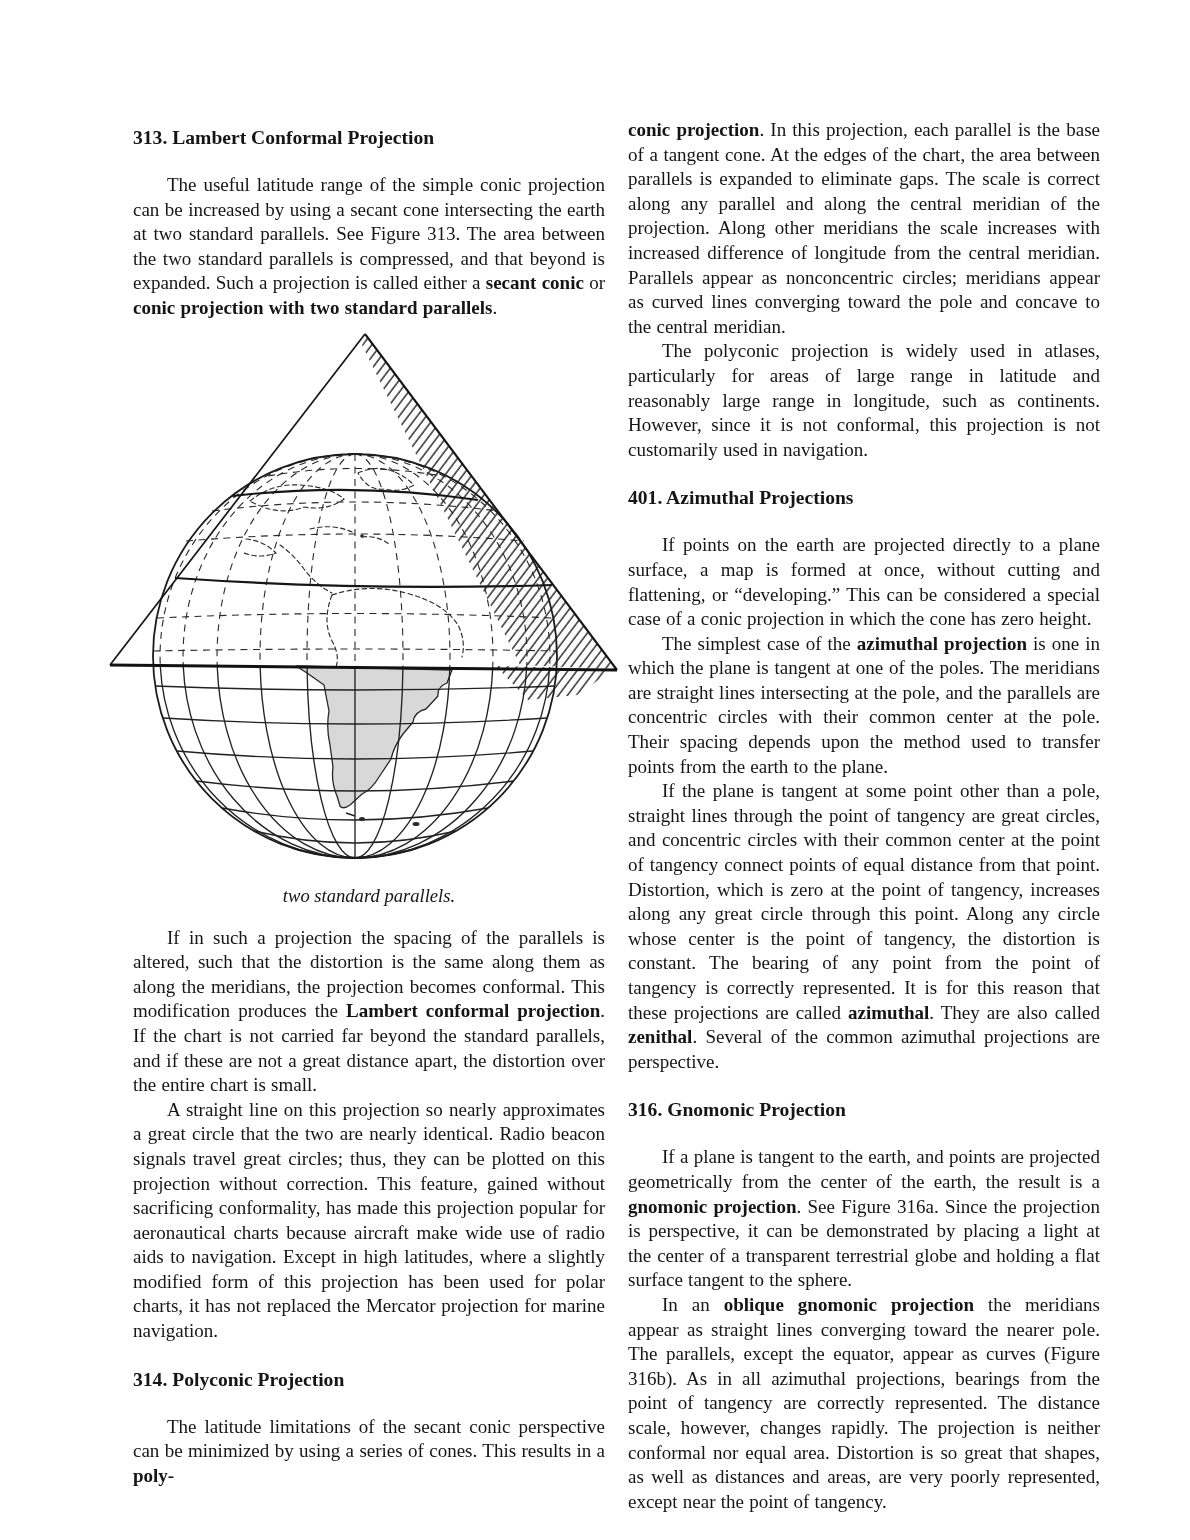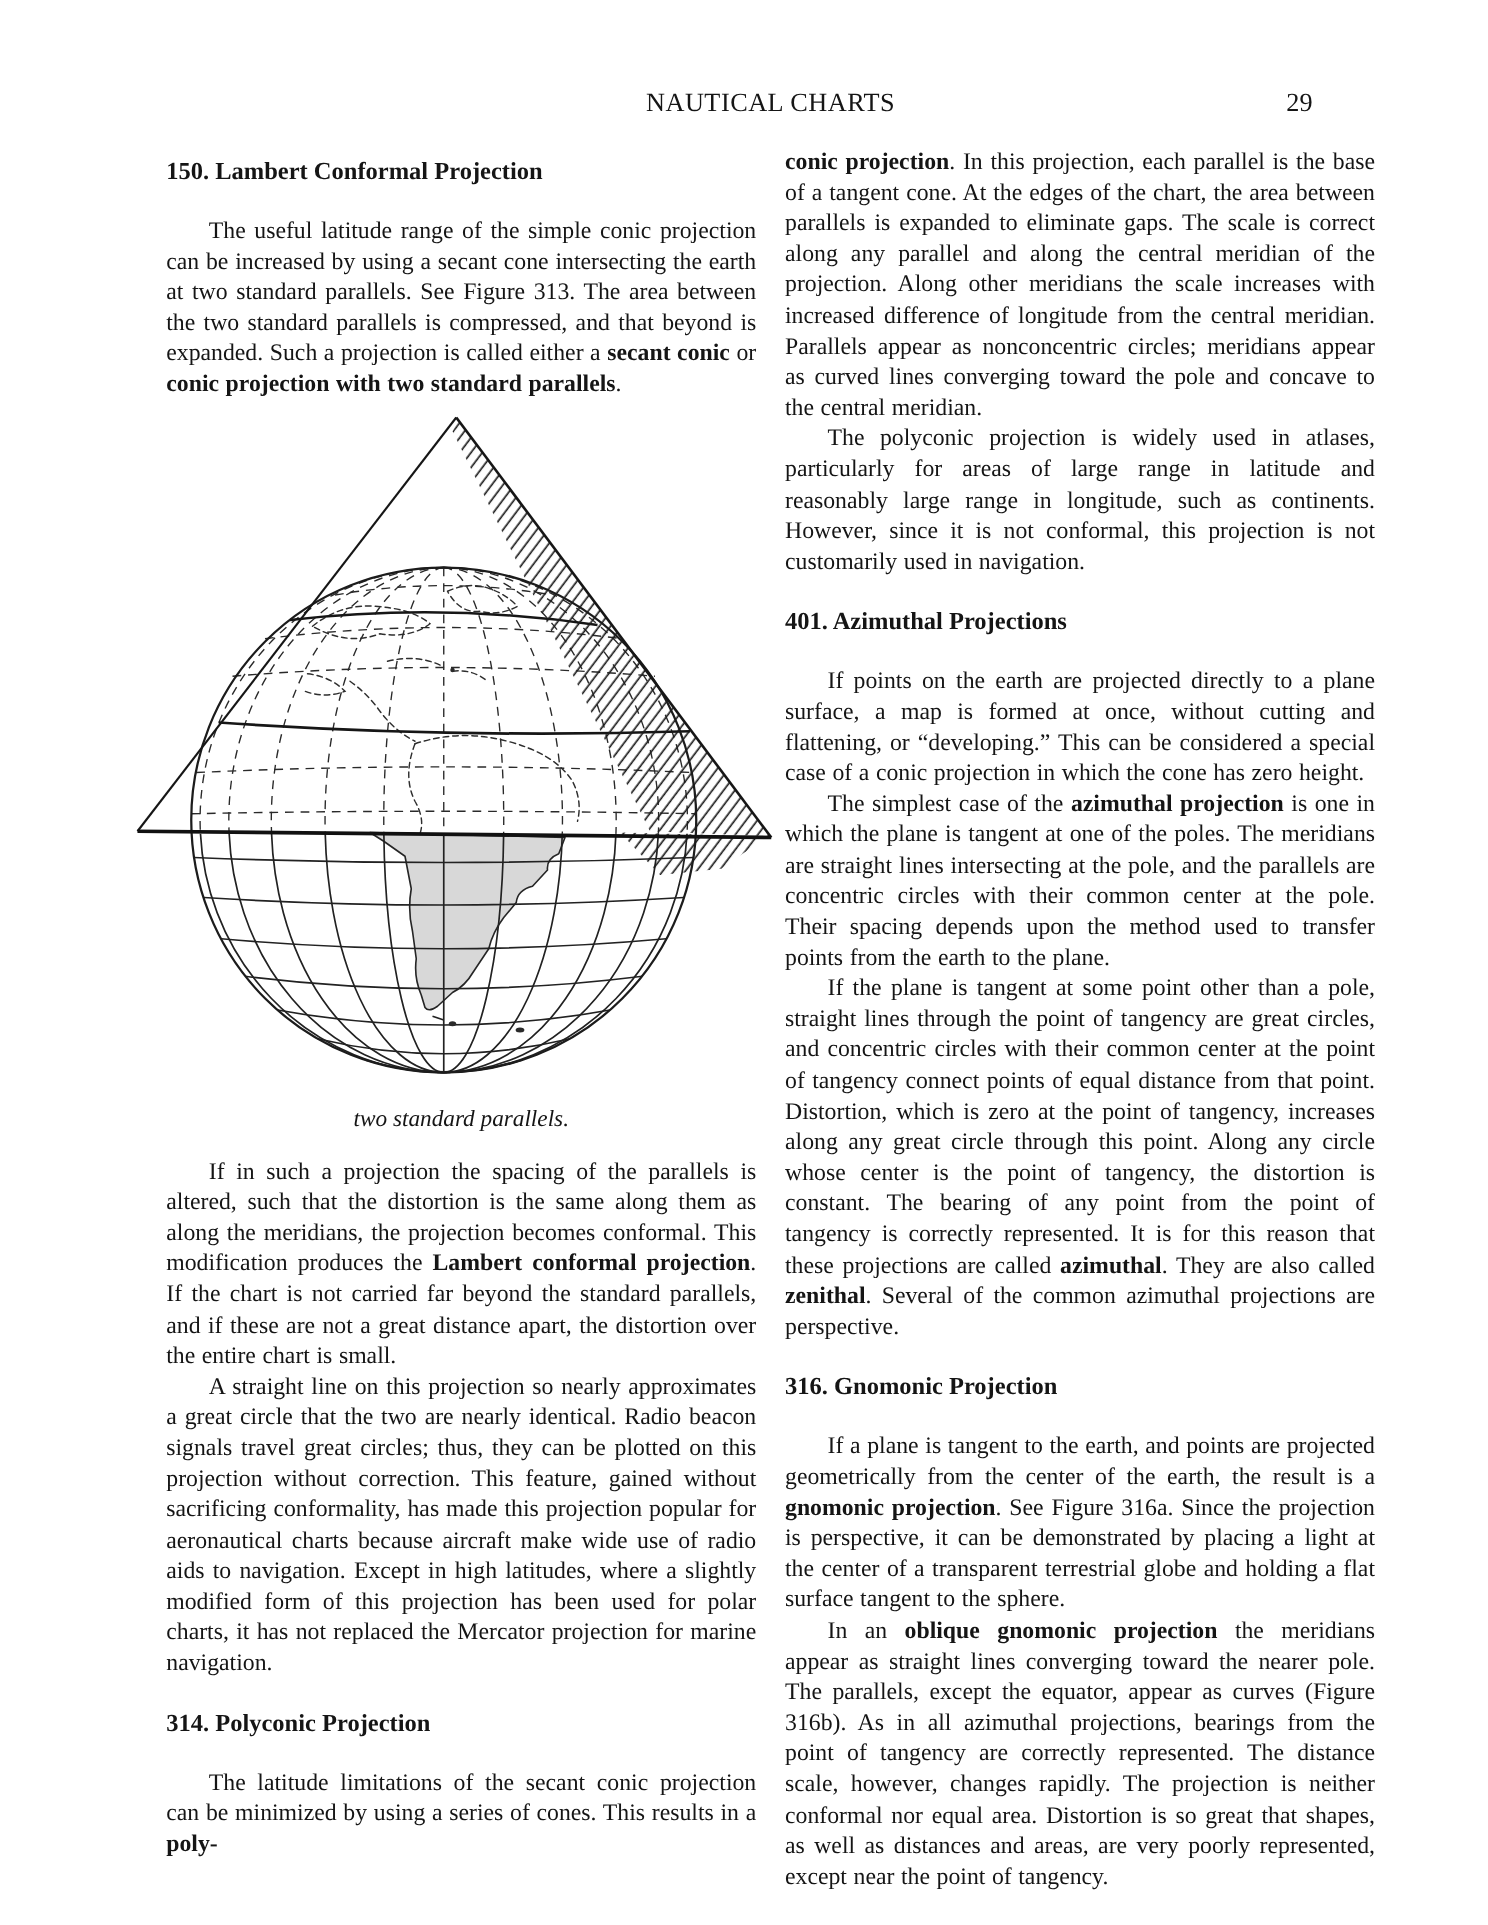--- a/index.html
+++ b/index.html
@@ -43,30 +43,25 @@
   .cone-side-r { stroke:#161616; stroke-width:2.1; fill:none; }
   .cone-base { stroke:#111111; stroke-width:3; fill:none; }
   .landmass { fill:#d8d8d8; stroke:#262626; stroke-width:1.3; stroke-linejoin:round; }
   .island { fill:#2a2a2a; }
 </style>
 </head>
 <body>
 
 <div class="page">
 
-  <div class="pagehead">
-    <div class="hspace"></div>
-    <div class="htitle">NAUTICAL CHARTS</div>
-    <div class="hnum">29</div>
-  </div>
 
   <div class="cols">
 
     <div class="col">
-      <h2 class="sect first">150. Lambert Conformal Projection</h2>
+      <h2 class="sect first">313. Lambert Conformal Projection</h2>
       <p class="body"><span>The useful latitude range of the simple conic projection can be increased by using a secant cone intersecting the earth at two standard parallels. See Figure 313. The area between the two standard parallels is compressed, and that beyond is expanded. Such a projection is called either a </span><span style="font-weight: bold;">secant conic</span><span> or </span><span style="font-weight: bold;">conic projection with two standard parallels</span><span>.</span></p>
 
       <div class="figwrap">
         <svg class="fig-svg" width="530" height="540" viewBox="0 0 530 540" xmlns="http://www.w3.org/2000/svg">
           <defs>
             <clipPath id="cUp">
                 <rect x="0" y="0" width="530" height="334"></rect>
               </clipPath>
             <clipPath id="cDn">
                 <rect x="0" y="334" width="530" height="206"></rect>
@@ -140,21 +135,21 @@
         </svg>
       </div>
 
       <div class="figcaption">
         <div>two standard parallels.</div>
       </div>
 
       <p class="body"><span>If in such a projection the spacing of the parallels is altered, such that the distortion is the same along them as along the meridians, the projection becomes conformal. This modification produces the </span><span style="font-weight: bold;">Lambert conformal projection</span><span>. If the chart is not carried far beyond the standard parallels, and if these are not a great distance apart, the distortion over the entire chart is small.</span></p>
       <p class="body">A straight line on this projection so nearly approximates a great circle that the two are nearly identical. Radio beacon signals travel great circles; thus, they can be plotted on this projection without correction. This feature, gained without sacrificing conformality, has made this projection popular for aeronautical charts because aircraft make wide use of radio aids to navigation. Except in high latitudes, where a slightly modified form of this projection has been used for polar charts, it has not replaced the Mercator projection for marine navigation.</p>
       <h2 class="sect">314. Polyconic Projection</h2>
-      <p class="body"><span>The latitude limitations of the secant conic projection can be minimized by using a series of cones. This results in a </span><span style="font-weight: bold; margin-top: 32px;">poly-</span></p>
+      <p class="body"><span>The latitude limitations of the secant conic perspective can be minimized by using a series of cones. This results in a </span><span style="font-weight: bold; margin-top: 32px;">poly-</span></p>
     </div>
 
     <div class="col">
       <p class="body noindent"><span style="font-weight: bold;">conic projection</span><span>. In this projection, each parallel is the base of a tangent cone. At the edges of the chart, the area between parallels is expanded to eliminate gaps. The scale is correct along any parallel and along the central meridian of the projection. Along other meridians the scale increases with increased difference of longitude from the central meridian. Parallels appear as nonconcentric circles; meridians appear as curved lines converging toward the pole and concave to the central meridian.</span></p>
       <p class="body">The polyconic projection is widely used in atlases, particularly for areas of large range in latitude and reasonably large range in longitude, such as continents. However, since it is not conformal, this projection is not customarily used in navigation.</p>
       <h2 class="sect">401. Azimuthal Projections</h2>
       <p class="body">If points on the earth are projected directly to a plane surface, a map is formed at once, without cutting and flattening, or “developing.” This can be considered a special case of a conic projection in which the cone has zero height.</p>
       <p class="body"><span>The simplest case of the </span><span style="font-weight: bold;">azimuthal projection</span><span> is one in which the plane is tangent at one of the poles. The meridians are straight lines intersecting at the pole, and the parallels are concentric circles with their common center at the pole. Their spacing depends upon the method used to transfer points from the earth to the plane.</span></p>
       <p class="body"><span>If the plane is tangent at some point other than a pole, straight lines through the point of tangency are great circles, and concentric circles with their common center at the point of tangency connect points of equal distance from that point. Distortion, which is zero at the point of tangency, increases along any great circle through this point. Along any circle whose center is the point of tangency, the distortion is constant. The bearing of any point from the point of tangency is correctly represented. It is for this reason that these projections are called </span><span style="font-weight: bold;">azimuthal</span><span>. They are also called </span><span style="font-weight: bold;">zenithal</span><span>. Several of the common azimuthal projections are perspective.</span></p>
       <h2 class="sect">316. Gnomonic Projection</h2>

